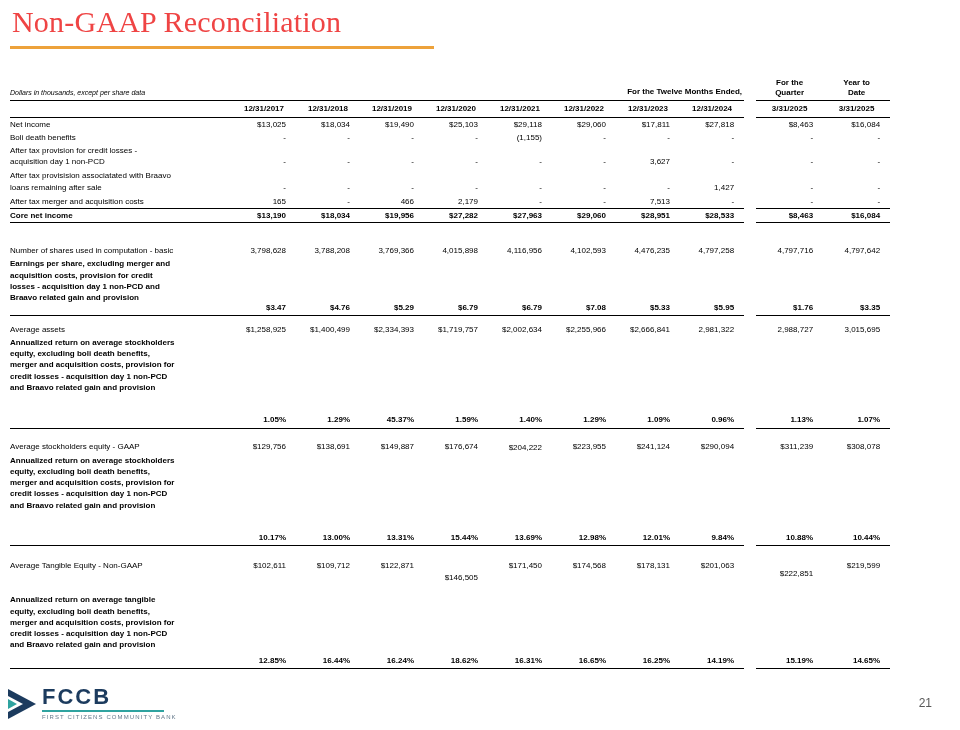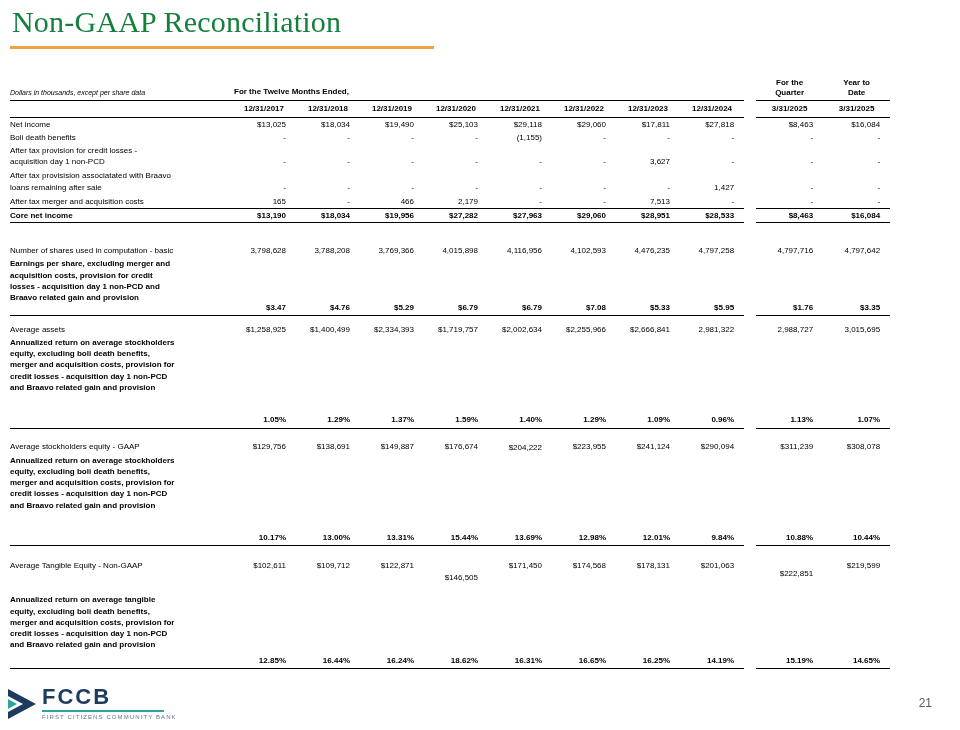--- a/index.html
+++ b/index.html
@@ -5,40 +5,40 @@
   * { box-sizing: border-box; }
   html, body { margin: 0; padding: 0; }
   body {
     width: 960px; height: 730px; background: #ffffff; overflow: hidden;
     position: relative; color: #000;
     font-family: "Liberation Sans", "DejaVu Sans", sans-serif;
   }
   .title {
     position: absolute; left: 12px; top: 5px;
     font-family: "Liberation Serif", "DejaVu Serif", serif;
-    font-size: 30px; font-weight: 400; color: #15803d; letter-spacing: .2px;
+    font-size: 30px; font-weight: 400; color: #ef4444; letter-spacing: .2px;
   }
   .title-rule {
     position: absolute; left: 10px; top: 46px; width: 424px; height: 3px;
     background: #eda23b;
   }
   table.recon {
     position: absolute; left: 10px; top: 68px; width: 880px;
     border-collapse: collapse; table-layout: fixed;
     font-size: 8px; line-height: 1.4; color: #000;
   }
   col.c-label { width: 222px; }
   col.c-year  { width: 64px; }
   col.c-gap   { width: 12px; }
   col.c-extra { width: 67px; }
   th, td { padding: 1px 2px; font-weight: normal; }
   thead tr.hrow1 th { height: 32px; vertical-align: bottom; border-bottom: 1px solid #000; padding-bottom: 2px; }
   thead tr.hrow1 th.spacer { border-bottom: none; }
   .note-cell { text-align: left; font-style: italic; font-size: 7px; padding-left: 0; }
-  .group-cell { text-align: left; font-weight: bold; }
+  .group-cell { text-align: right; font-weight: bold; }
   .two-line { text-align: center; font-weight: bold; line-height: 1.25; }
   thead tr.hrow2 th { height: 15px; border-bottom: 1px solid #000; font-weight: bold; text-align: center; padding: 2px 0 3px; white-space: nowrap; }
   thead tr.hrow2 th.spacer { border-bottom: none; }
   tbody td.label { text-align: left; padding-left: 0; padding-right: 57px; }
   tbody td.num { text-align: right; padding-right: 10px; white-space: nowrap; }
   tbody td.spacer { padding: 0; }
   tbody tr.vt td { vertical-align: top; }
   tbody tr.vb td { vertical-align: bottom; padding-bottom: 2px; }
   tbody tr.vb td.label { vertical-align: top; }
   tbody tr.bold td { font-weight: bold; }
@@ -234,21 +234,21 @@
         <td class="num" style="padding-top: 8px;">$2,666,841</td>
         <td class="num" style="padding-top: 8px;">2,981,322</td>
         <td class="spacer" style="padding-top: 8px;"></td>
         <td class="num" style="padding-top: 8px;">2,988,727</td>
         <td class="num" style="padding-top: 8px;">3,015,695</td>
       </tr>
       <tr class="bold vb bb">
         <td class="label" style="height: 92px;">Annualized return on average stockholders equity, excluding boli death benefits, merger and acquisition costs, provision for credit losses - acquisition day 1 non-PCD and Braavo related gain and provision</td>
         <td class="num">1.05%</td>
         <td class="num">1.29%</td>
-        <td class="num">1.37%</td>
+        <td class="num">45.37%</td>
         <td class="num">1.59%</td>
         <td class="num">1.40%</td>
         <td class="num">1.29%</td>
         <td class="num">1.09%</td>
         <td class="num">0.96%</td>
         <td class="spacer"></td>
         <td class="num">1.13%</td>
         <td class="num">1.07%</td>
       </tr>
       <tr class="vt">

